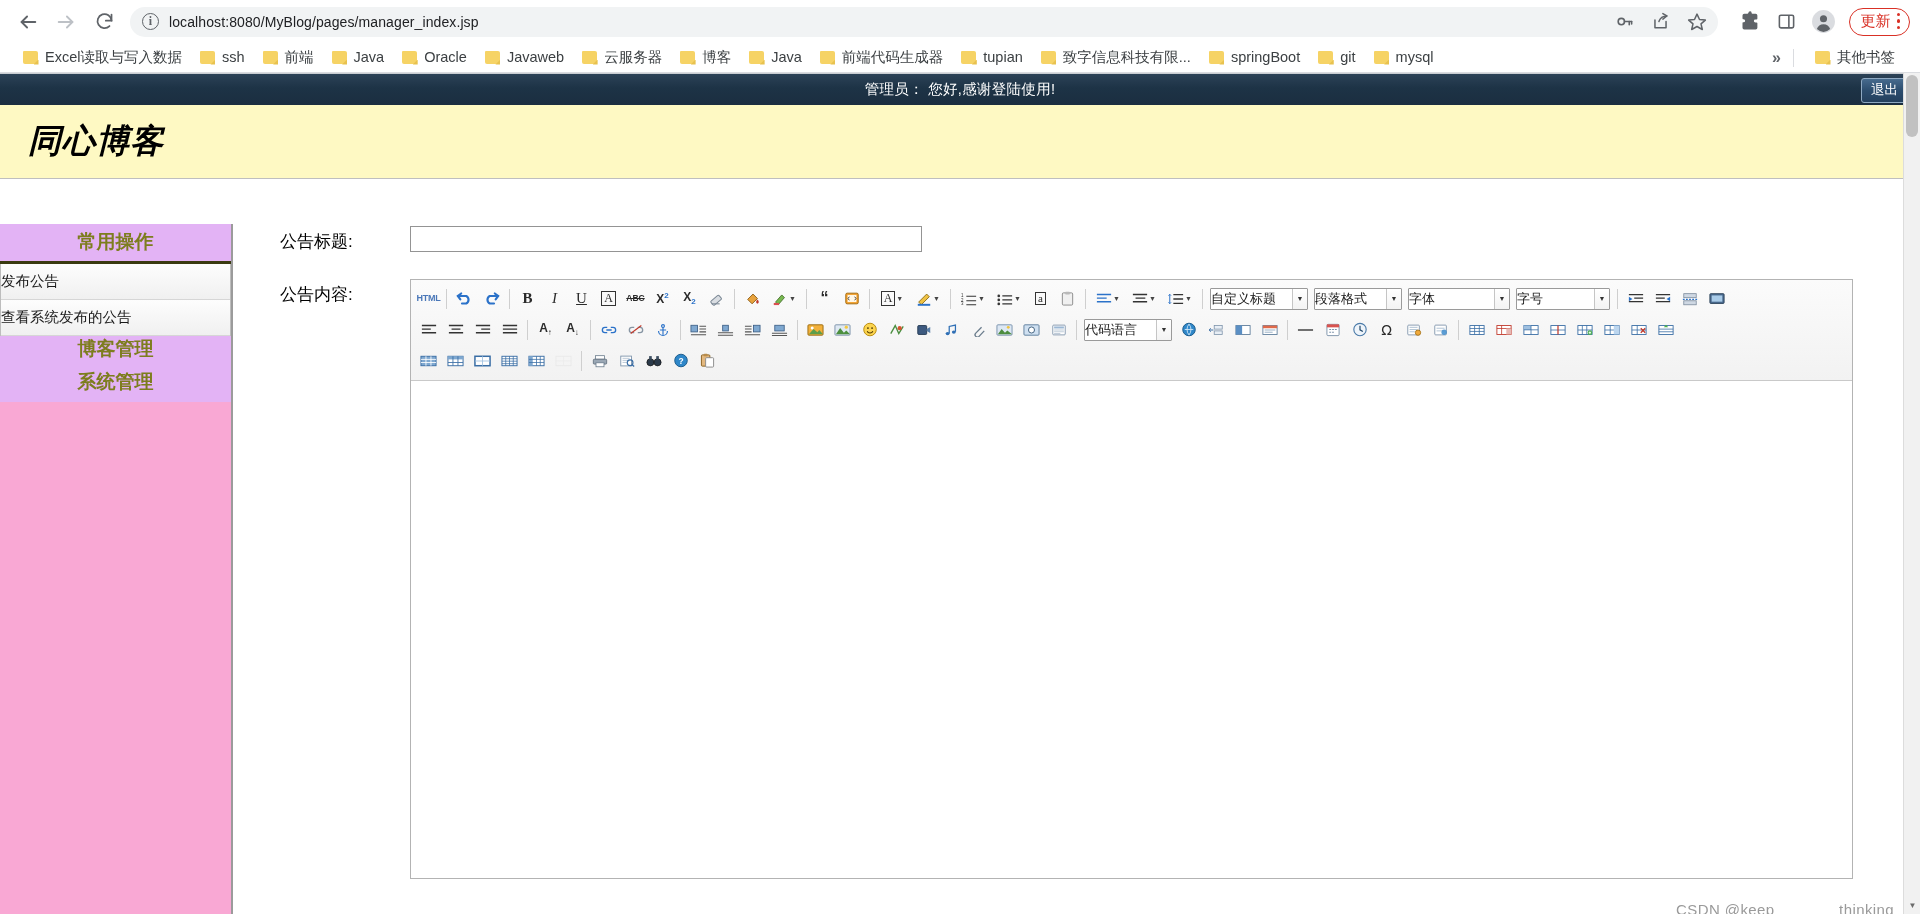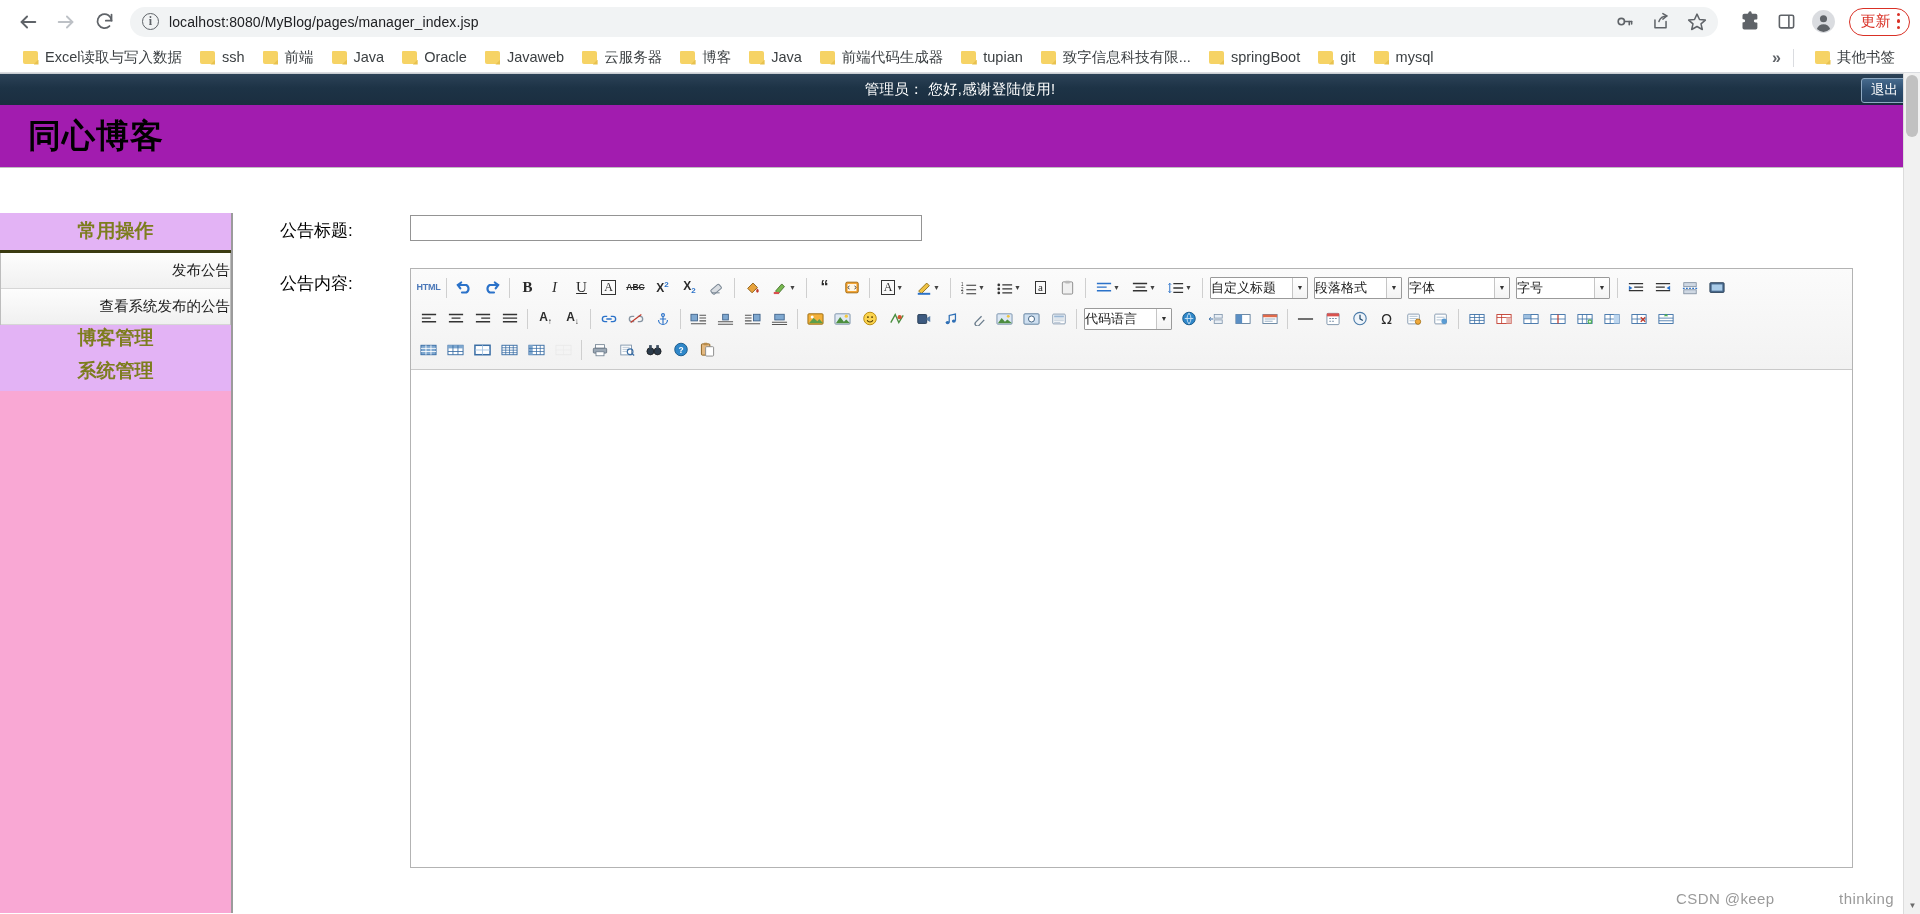--- a/index.html
+++ b/index.html
@@ -144,26 +144,27 @@
     background: linear-gradient(to bottom, #476b8e 0%, #2c4d6e 50%, #24405d 100%);
     border: 1px solid #8fa9c2;
     border-radius: 3px;
     color: #fff;
     font-size: 13.5px;
     padding: 2px 9px 3px;
     cursor: pointer;
   }
 
   .site-header {
-    height: 63px;
-    background: #a21caf;
+    height: 74px;
+    background: #fef9c3;
     display: flex;
     align-items: center;
     padding-left: 28px;
     border-bottom: 1px solid #bfbfbf;
+    font-style: italic;
   }
   .site-title {
     font-size: 33px;
     font-weight: bold;
     color: #000;
     font-family: "DejaVu Sans", "Liberation Sans", sans-serif;
     letter-spacing: 1px;
   }
 
   .body-area {
@@ -188,21 +189,21 @@
     font-size: 19px;
     text-align: center;
     padding: 5px 0 6px;
     border-bottom: 3px solid #3a3a10;
     cursor: pointer;
   }
   .side-head.plain { border-bottom: none; padding: 0 0 7px; }
   .side-item {
     background: linear-gradient(to bottom,#fdfdfd,#f0f0f0);
     border-bottom: 1px solid #d6d6d6;
-    text-align: right;
+    text-align: left;
     font-size: 14.5px;
     color: #1a1a1a;
     padding: 8px 0;
     cursor: pointer;
     font-family: Liberation Mono, monospace;
   }
   .side-group { border-left: 1px solid #bdbdbd; border-right: 1px solid #bdbdbd; }
 
   
   .content {

